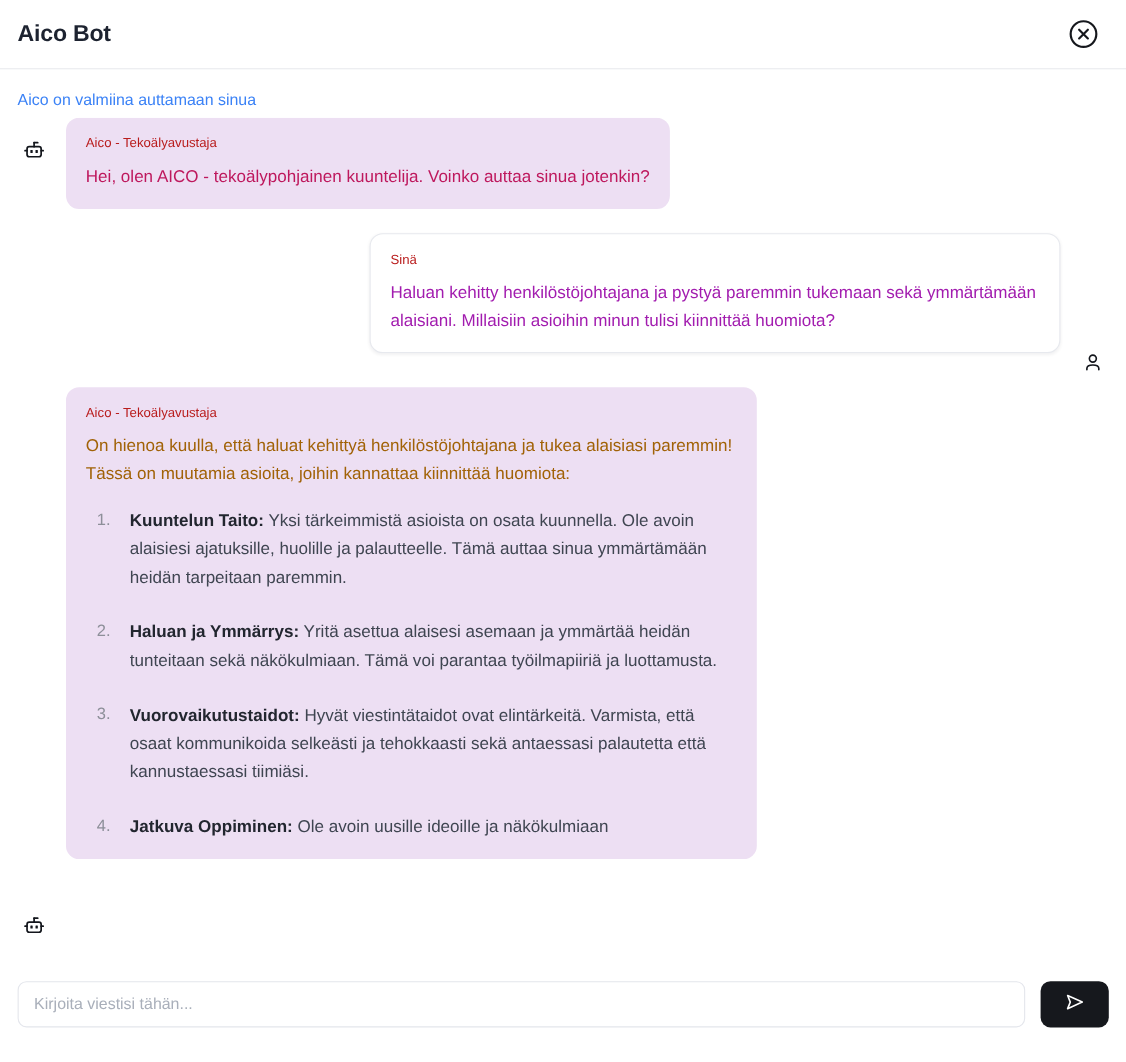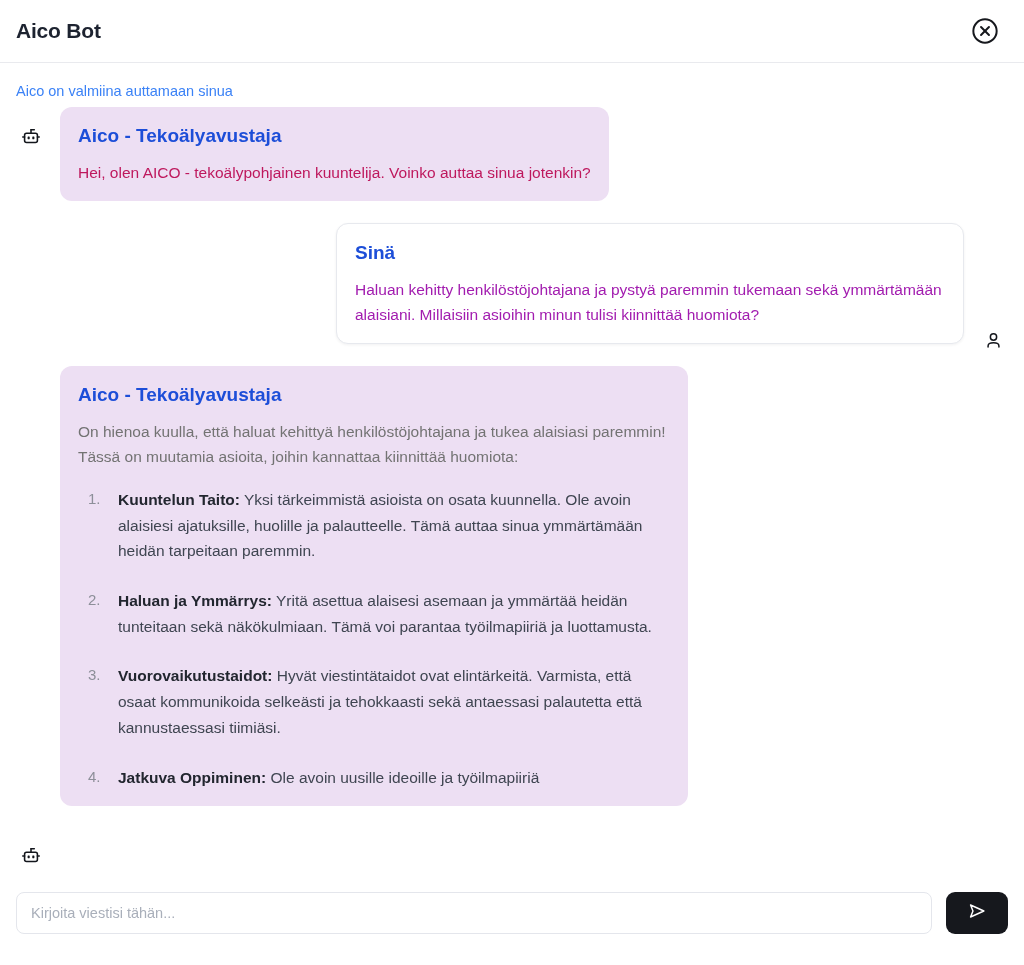--- a/index.html
+++ b/index.html
@@ -80,40 +80,40 @@
     background: #eddff3;
     max-width: 625px;
   }
   .bubble-user {
     background: #ffffff;
     border: 1px solid #e7e9ee;
     box-shadow: 0 1px 3px rgba(20,24,40,0.06);
     max-width: 628px;
   }
   .sender {
-    font-size: 19px;
-    font-weight: bold;
-    color: #1d4ed8;
+    font-size: 12px;
+    font-weight: normal;
+    color: #b91c1c;
     margin-bottom: 8px;
   }
   .body-text {
     font-size: 15.5px;
     color: #be185d;
   }
   .bubble-user .body-text { color: #a21caf; }
 
   
   .bubble-long {
     background: #eddff3;
     border-radius: 12px;
     padding: 14px 18px 16px 18px;
     max-width: 628px;
     line-height: 1.62;
   }
-  .intro { font-size: 15.5px; color: #737373; margin-bottom: 18px; }
+  .intro { font-size: 15.5px; color: #a16207; margin-bottom: 18px; }
   ol.tips {
     list-style: none;
     counter-reset: tip;
     padding-left: 0;
     margin: 0;
   }
   ol.tips > li {
     counter-increment: tip;
     position: relative;
     padding-left: 40px;
@@ -246,21 +246,21 @@
             <li>
               <span class="tip-title">Kuuntelun Taito:</span><span> Yksi tärkeimmistä asioista on osata kuunnella. Ole avoin alaisiesi ajatuksille, huolille ja palautteelle. Tämä auttaa sinua ymmärtämään heidän tarpeitaan paremmin.</span>
             </li>
             <li>
               <span class="tip-title">Haluan ja Ymmärrys:</span><span> Yritä asettua alaisesi asemaan ja ymmärtää heidän tunteitaan sekä näkökulmiaan. Tämä voi parantaa työilmapiiriä ja luottamusta.</span>
             </li>
             <li>
               <span class="tip-title">Vuorovaikutustaidot:</span><span> Hyvät viestintätaidot ovat elintärkeitä. Varmista, että osaat kommunikoida selkeästi ja tehokkaasti sekä antaessasi palautetta että kannustaessasi tiimiäsi.</span>
             </li>
             <li>
-              <span class="tip-title">Jatkuva Oppiminen:</span><span> Ole avoin uusille ideoille ja työilmapiiriä</span>
+              <span class="tip-title">Jatkuva Oppiminen:</span><span> Ole avoin uusille ideoille ja näkökulmiaan</span>
             </li>
           </ol>
         </div>
       </div>
 
     </div>
   </div>
 
   <div class="composer">
     <input class="msg-input" type="text" placeholder="Kirjoita viestisi tähän..." style="">

